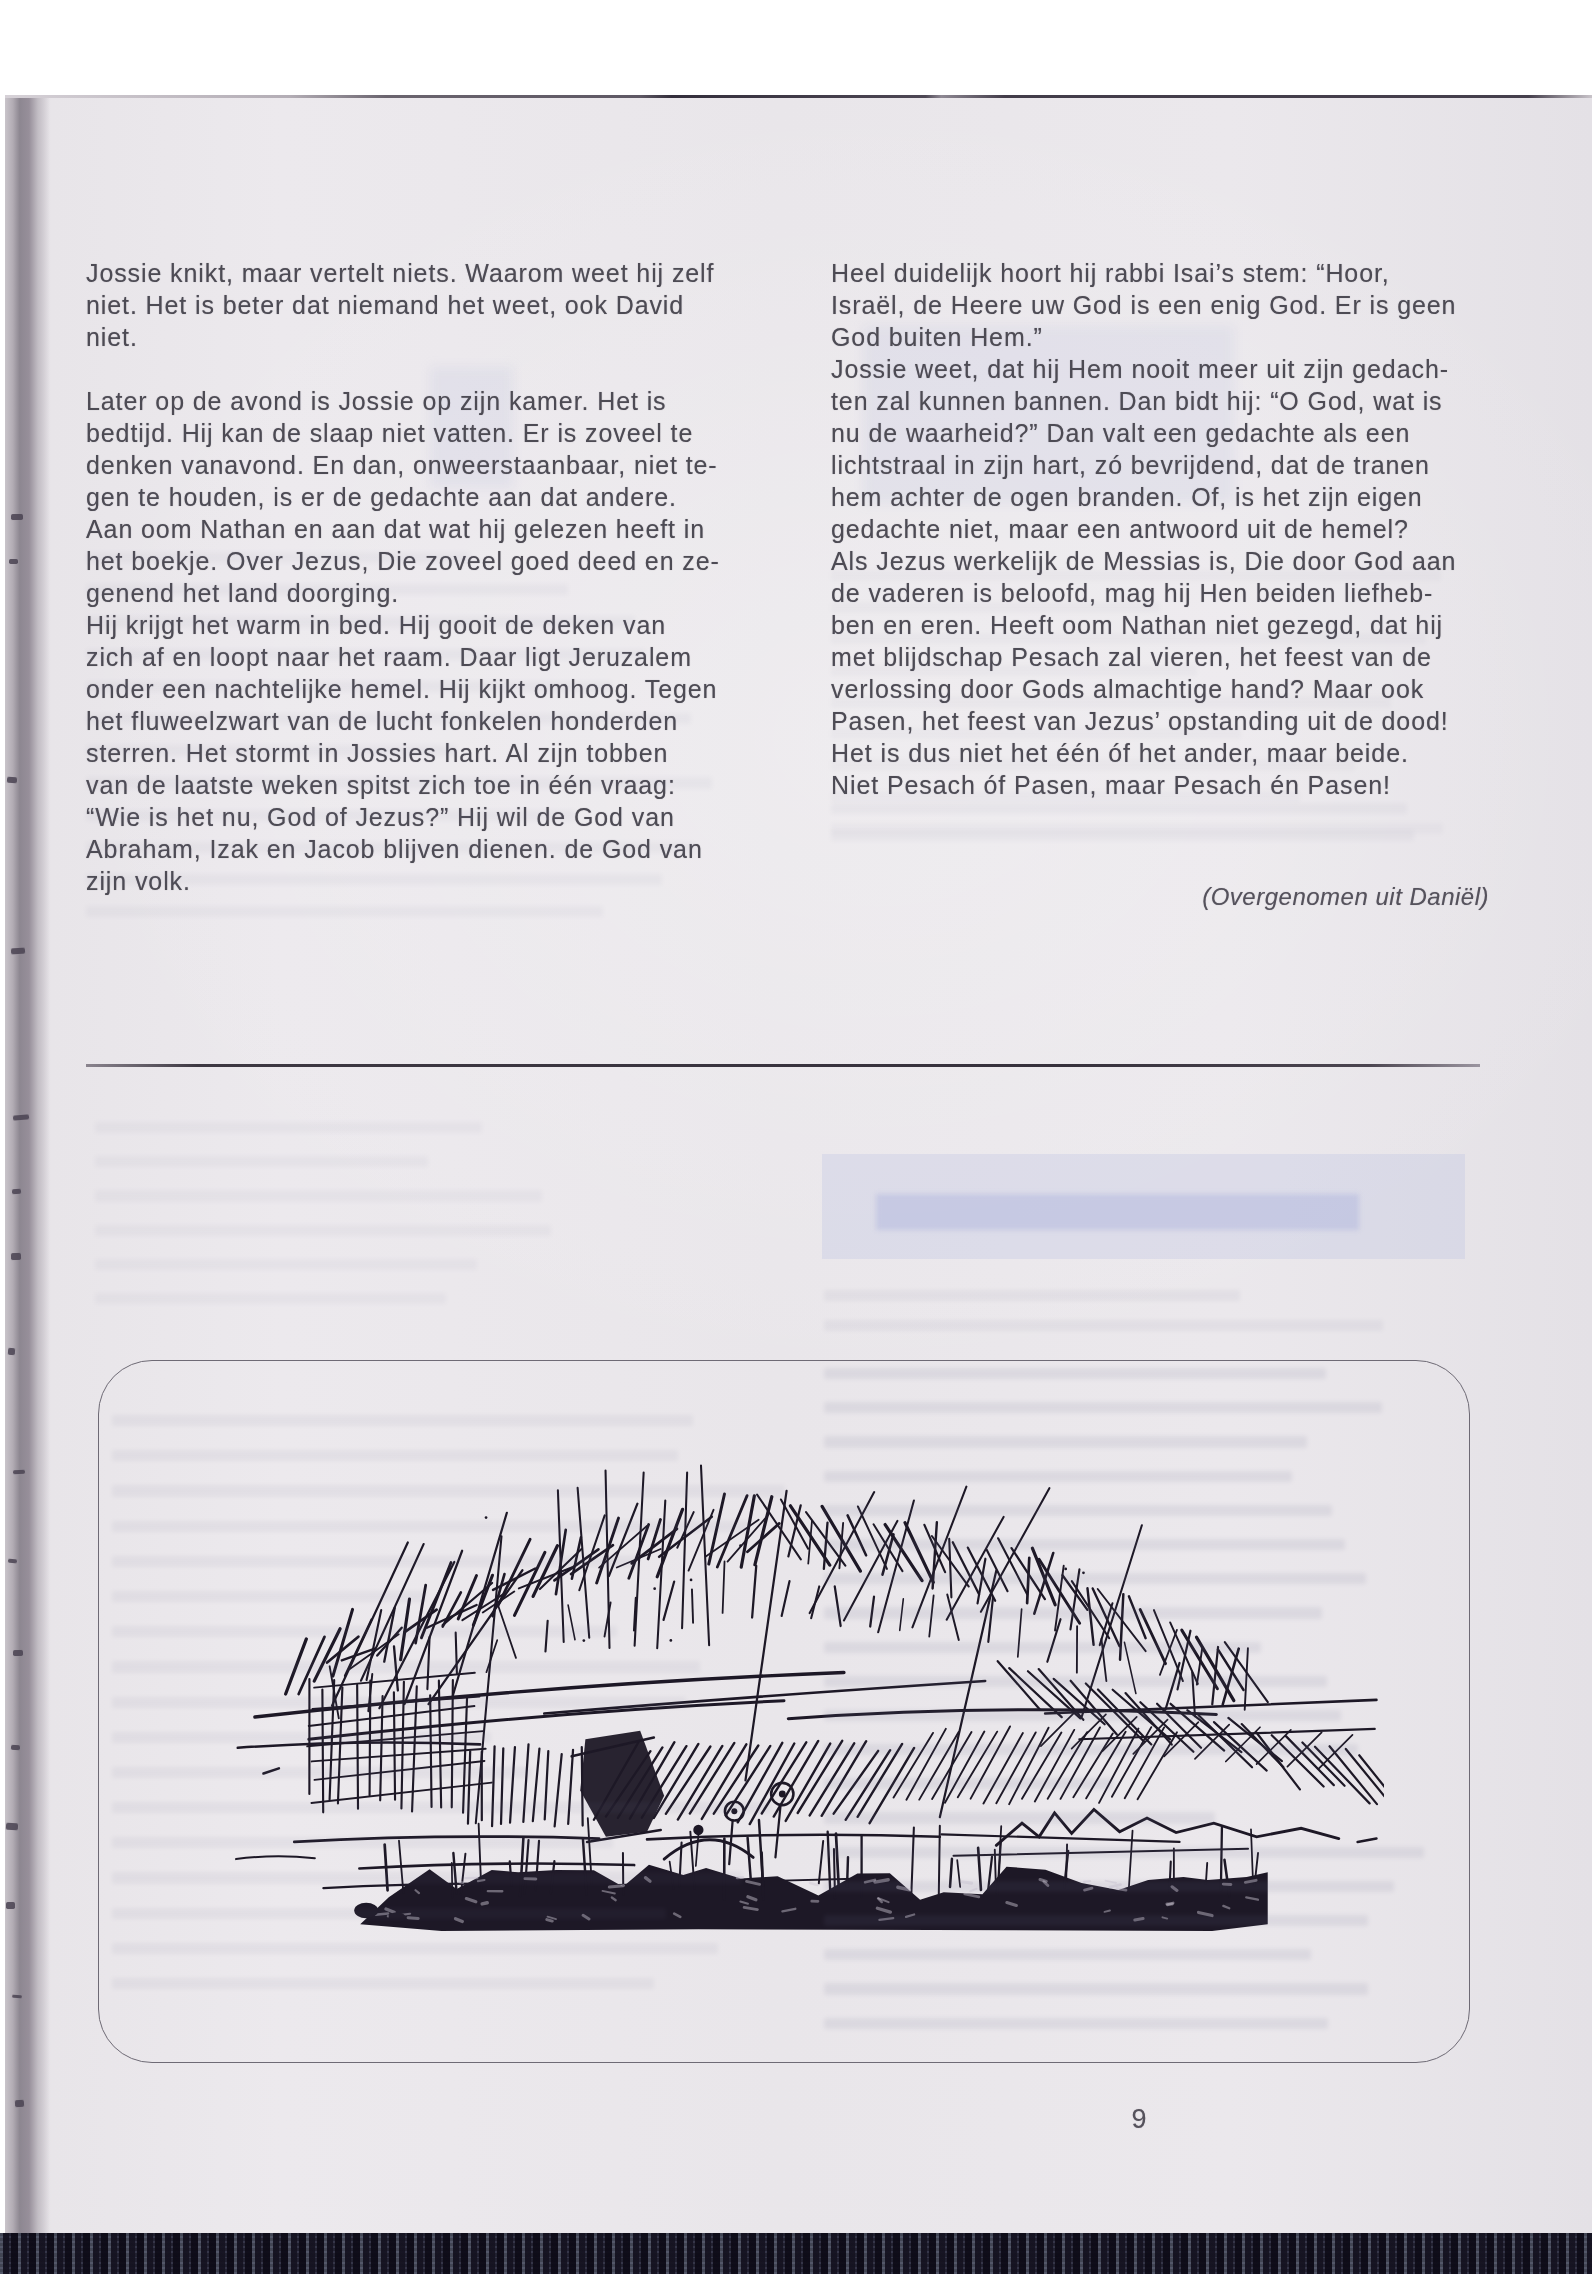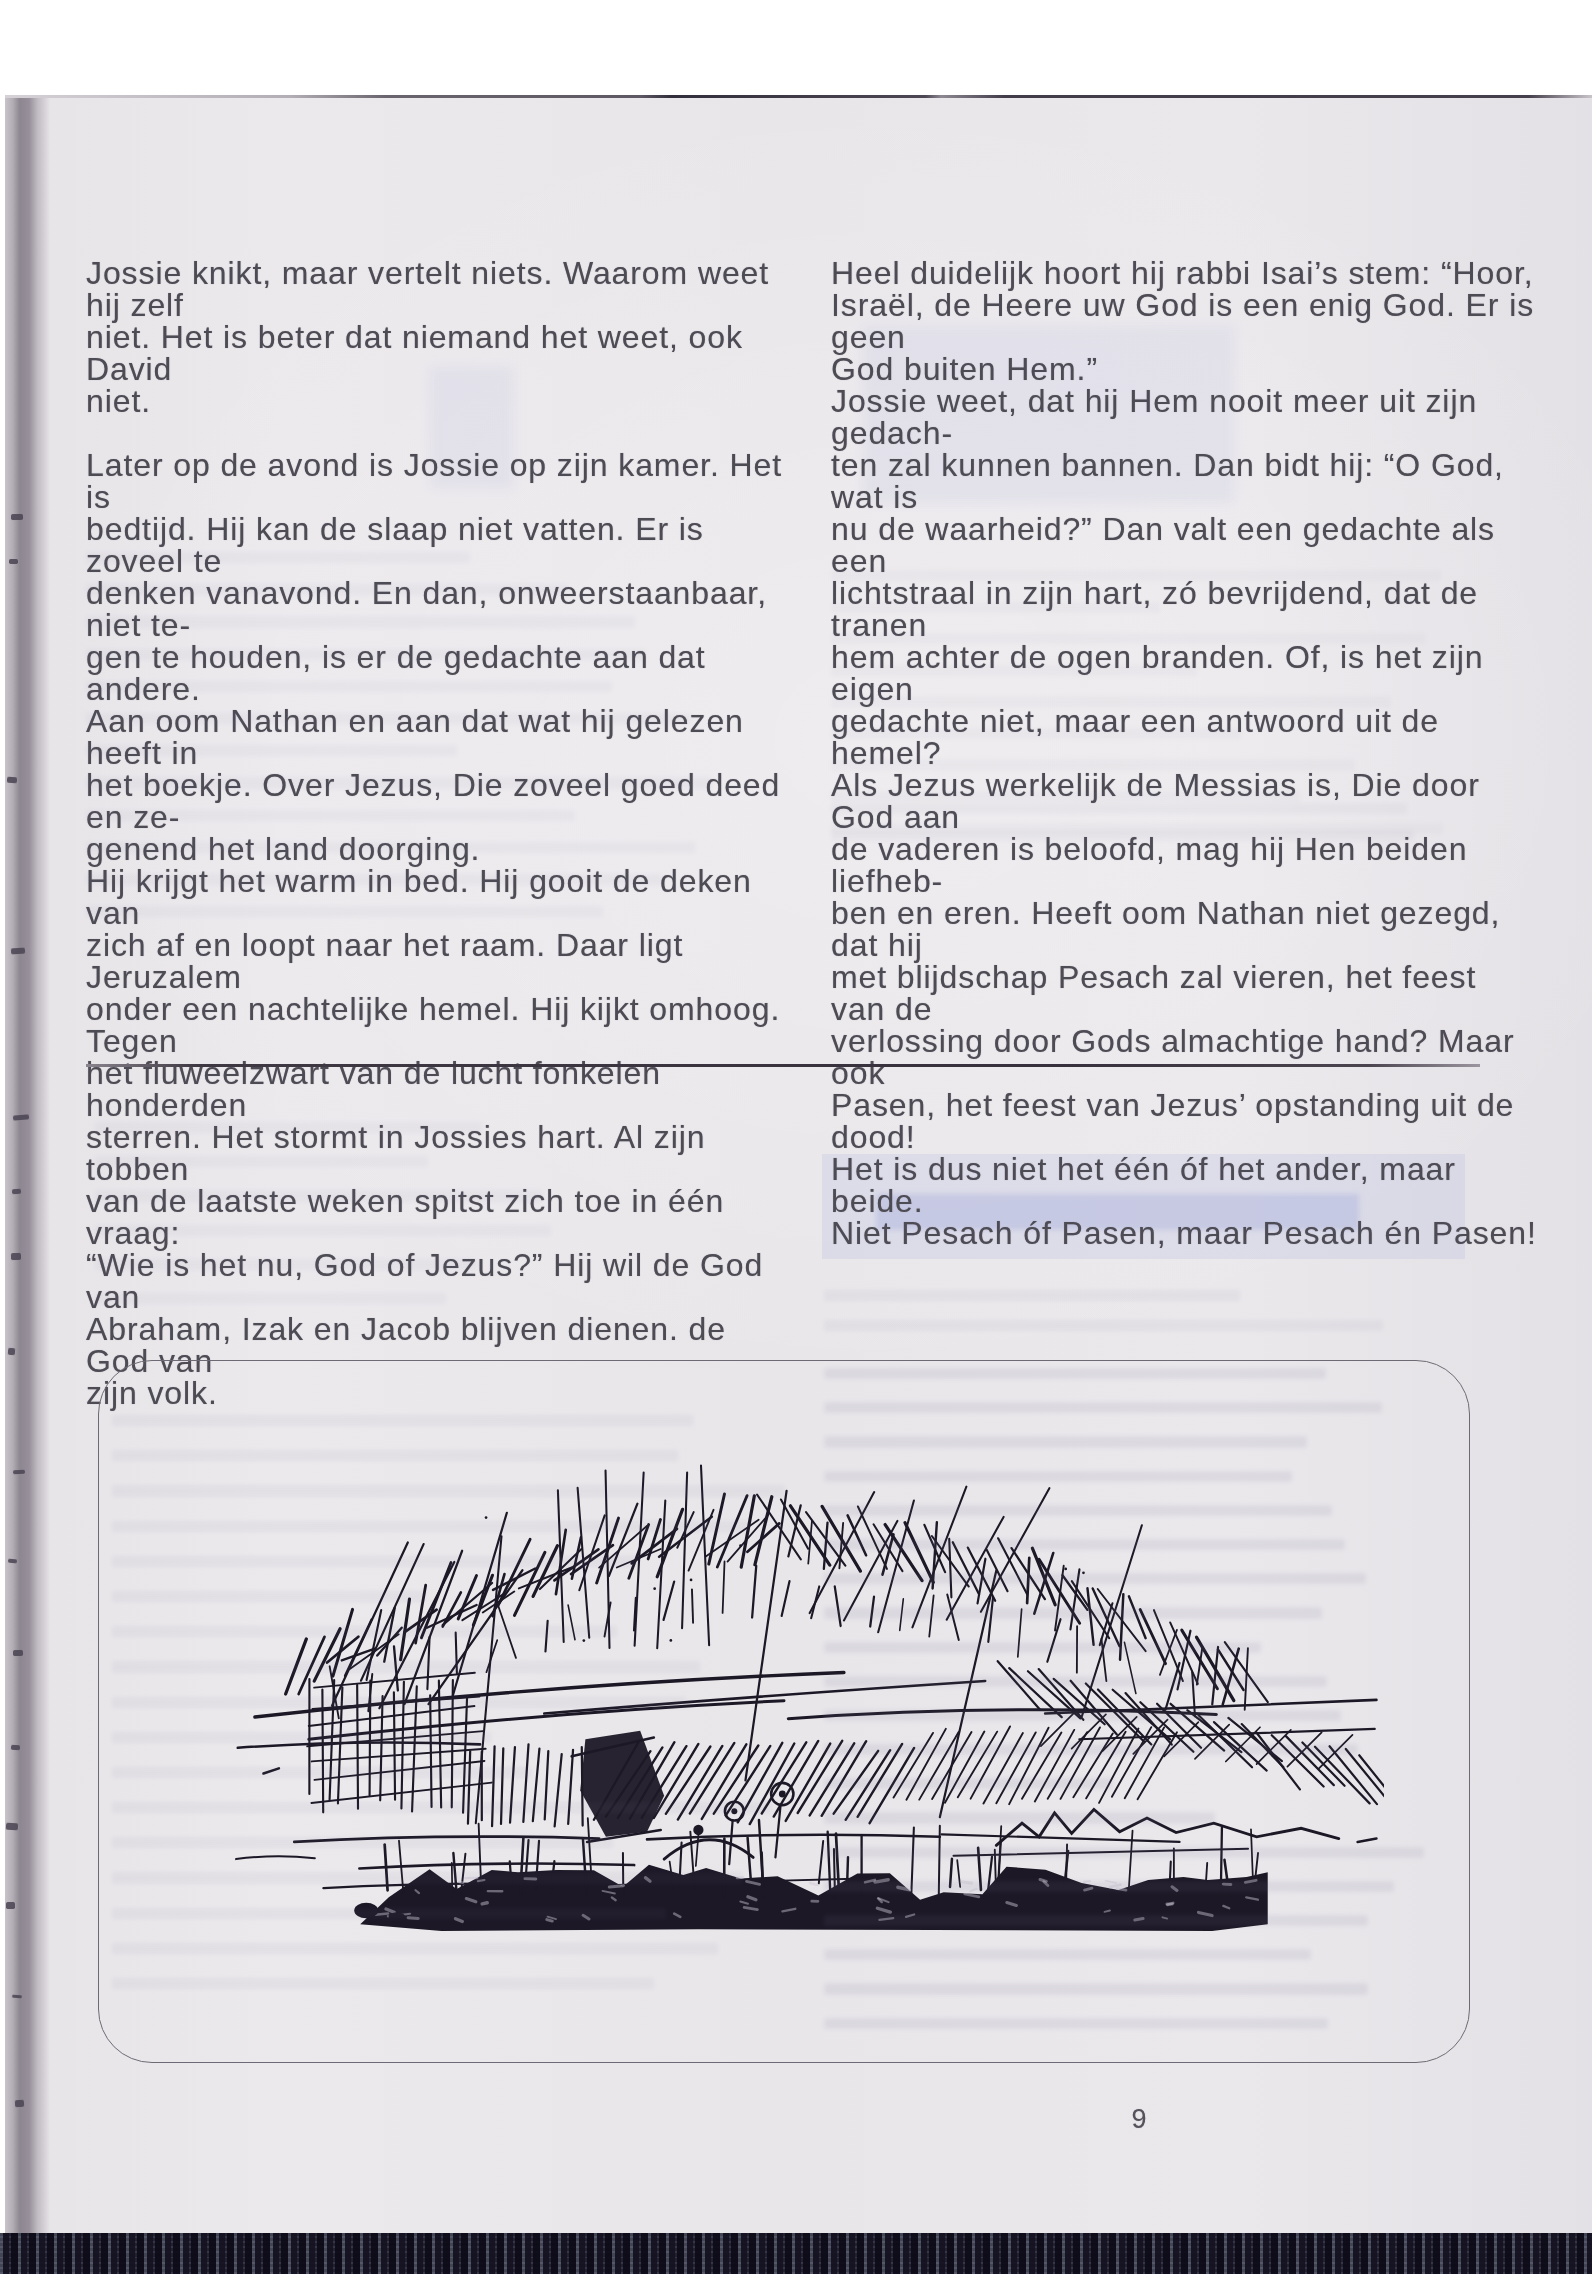--- a/index.html
+++ b/index.html
@@ -7,21 +7,21 @@
           font-family:"Liberation Sans", sans-serif;}
   
   #page{position:absolute;left:5.2px;top:98px;width:1587px;height:2135px;
         background:
           radial-gradient(ellipse 1208px 949px at 55% 30%, rgba(255,255,255,.25), rgba(255,255,255,0) 70%),
           linear-gradient(90deg,#cfc9d0 0px,#ddd8de 15.5px,#e8e5e9 47px,#ece9ed 276px,#e9e6ea 777px,#ebe8ec 1225px,#e4e1e6 1587px);}
   #top-edge{position:absolute;left:5.2px;top:95px;width:1587px;height:3.5px;
         background:linear-gradient(90deg,#d6d1d7 0%,#b3adb5 18%,#6a646e 24%,#5e5864 40%,#332e3b 42%,#4d4754 58%,#8e8893 59%,#423c49 63%,#453f4c 96%,#c9c4ca 100%);}
   #spine{position:absolute;left:0;top:0;width:45px;height:100%;
         background:linear-gradient(90deg,#c9c4ca 0px,#b2acb4 7.8px,#8d8791 14.7px,#978f9a 24px,#c2bdc4 33px,rgba(233,230,236,0) 45px);}
-  .col{position:absolute;white-space:pre-line;font-size:32px;line-height:32px;color:#4d4b54;
+  .col{position:absolute;white-space:pre-line;font-size:25px;line-height:32px;color:#4d4b54;
        letter-spacing:0.9px;text-shadow:0 0 1px rgba(80,76,88,.45);width:708px;}
   #col-left{left:86px;top:257px;}
   #col-right{left:831px;top:257px;}
   #attribution{position:absolute;left:820px;top:883px;width:669px;text-align:right;font-style:italic;
        font-size:24px;color:#55525c;letter-spacing:0.5px;text-shadow:0 0 1px rgba(80,76,88,.4);}
   #rule{position:absolute;left:86px;top:1064px;width:1394px;height:2.6px;
        background:linear-gradient(90deg,#8a848e,#3d3842 8%,#36313c 70%,#4b4550 92%,#9b95a0);}
   #frame{position:absolute;left:98px;top:1360px;width:1370px;height:701px;border:1.7px solid #6e6a75;
        border-radius:54px;}
   #sketch{position:absolute;left:184px;top:1455px;width:1200px;height:488px;}
@@ -83,20 +83,21 @@
 hem achter de ogen branden. Of, is het zijn eigen
 gedachte niet, maar een antwoord uit de hemel?
 Als Jezus werkelijk de Messias is, Die door God aan
 de vaderen is beloofd, mag hij Hen beiden liefheb-
 ben en eren. Heeft oom Nathan niet gezegd, dat hij
 met blijdschap Pesach zal vieren, het feest van de
 verlossing door Gods almachtige hand? Maar ook
 Pasen, het feest van Jezus’ opstanding uit de dood!
 Het is dus niet het één óf het ander, maar beide.
 Niet Pesach óf Pasen, maar Pesach én Pasen!</div>
+  <div id="attribution">(Overgenomen uit Daniël)</div>
 
   <div id="rule"></div>
 
   <div id="frame"></div>
   <svg id="sketch" viewBox="0 0 1400 570">
       <g>
         <line x1="117.87542699798693" y1="279.2140935151089" x2="142.12457300201308" y2="214.85502358769529" stroke="#1d1826" stroke-width="3.7970251806066493" stroke-linecap="round" opacity="1"></line>
         <line x1="133.10672542103438" y1="279.15900557142305" x2="163.28671720191645" y2="212.3869987207857" stroke="#1d1826" stroke-width="3.166929796043285" stroke-linecap="round" opacity="1"></line>
         <line x1="151.26991403055692" y1="264.1691565301676" x2="181.51697121534474" y2="202.98529939392165" stroke="#1d1826" stroke-width="3.736201119393204" stroke-linecap="round" opacity="1"></line>
         <line x1="173.1087211856661" y1="258.2780171634721" x2="196.0716066831864" y2="180.37831278491942" stroke="#1d1826" stroke-width="3.5737607962329694" stroke-linecap="round" opacity="1"></line>

